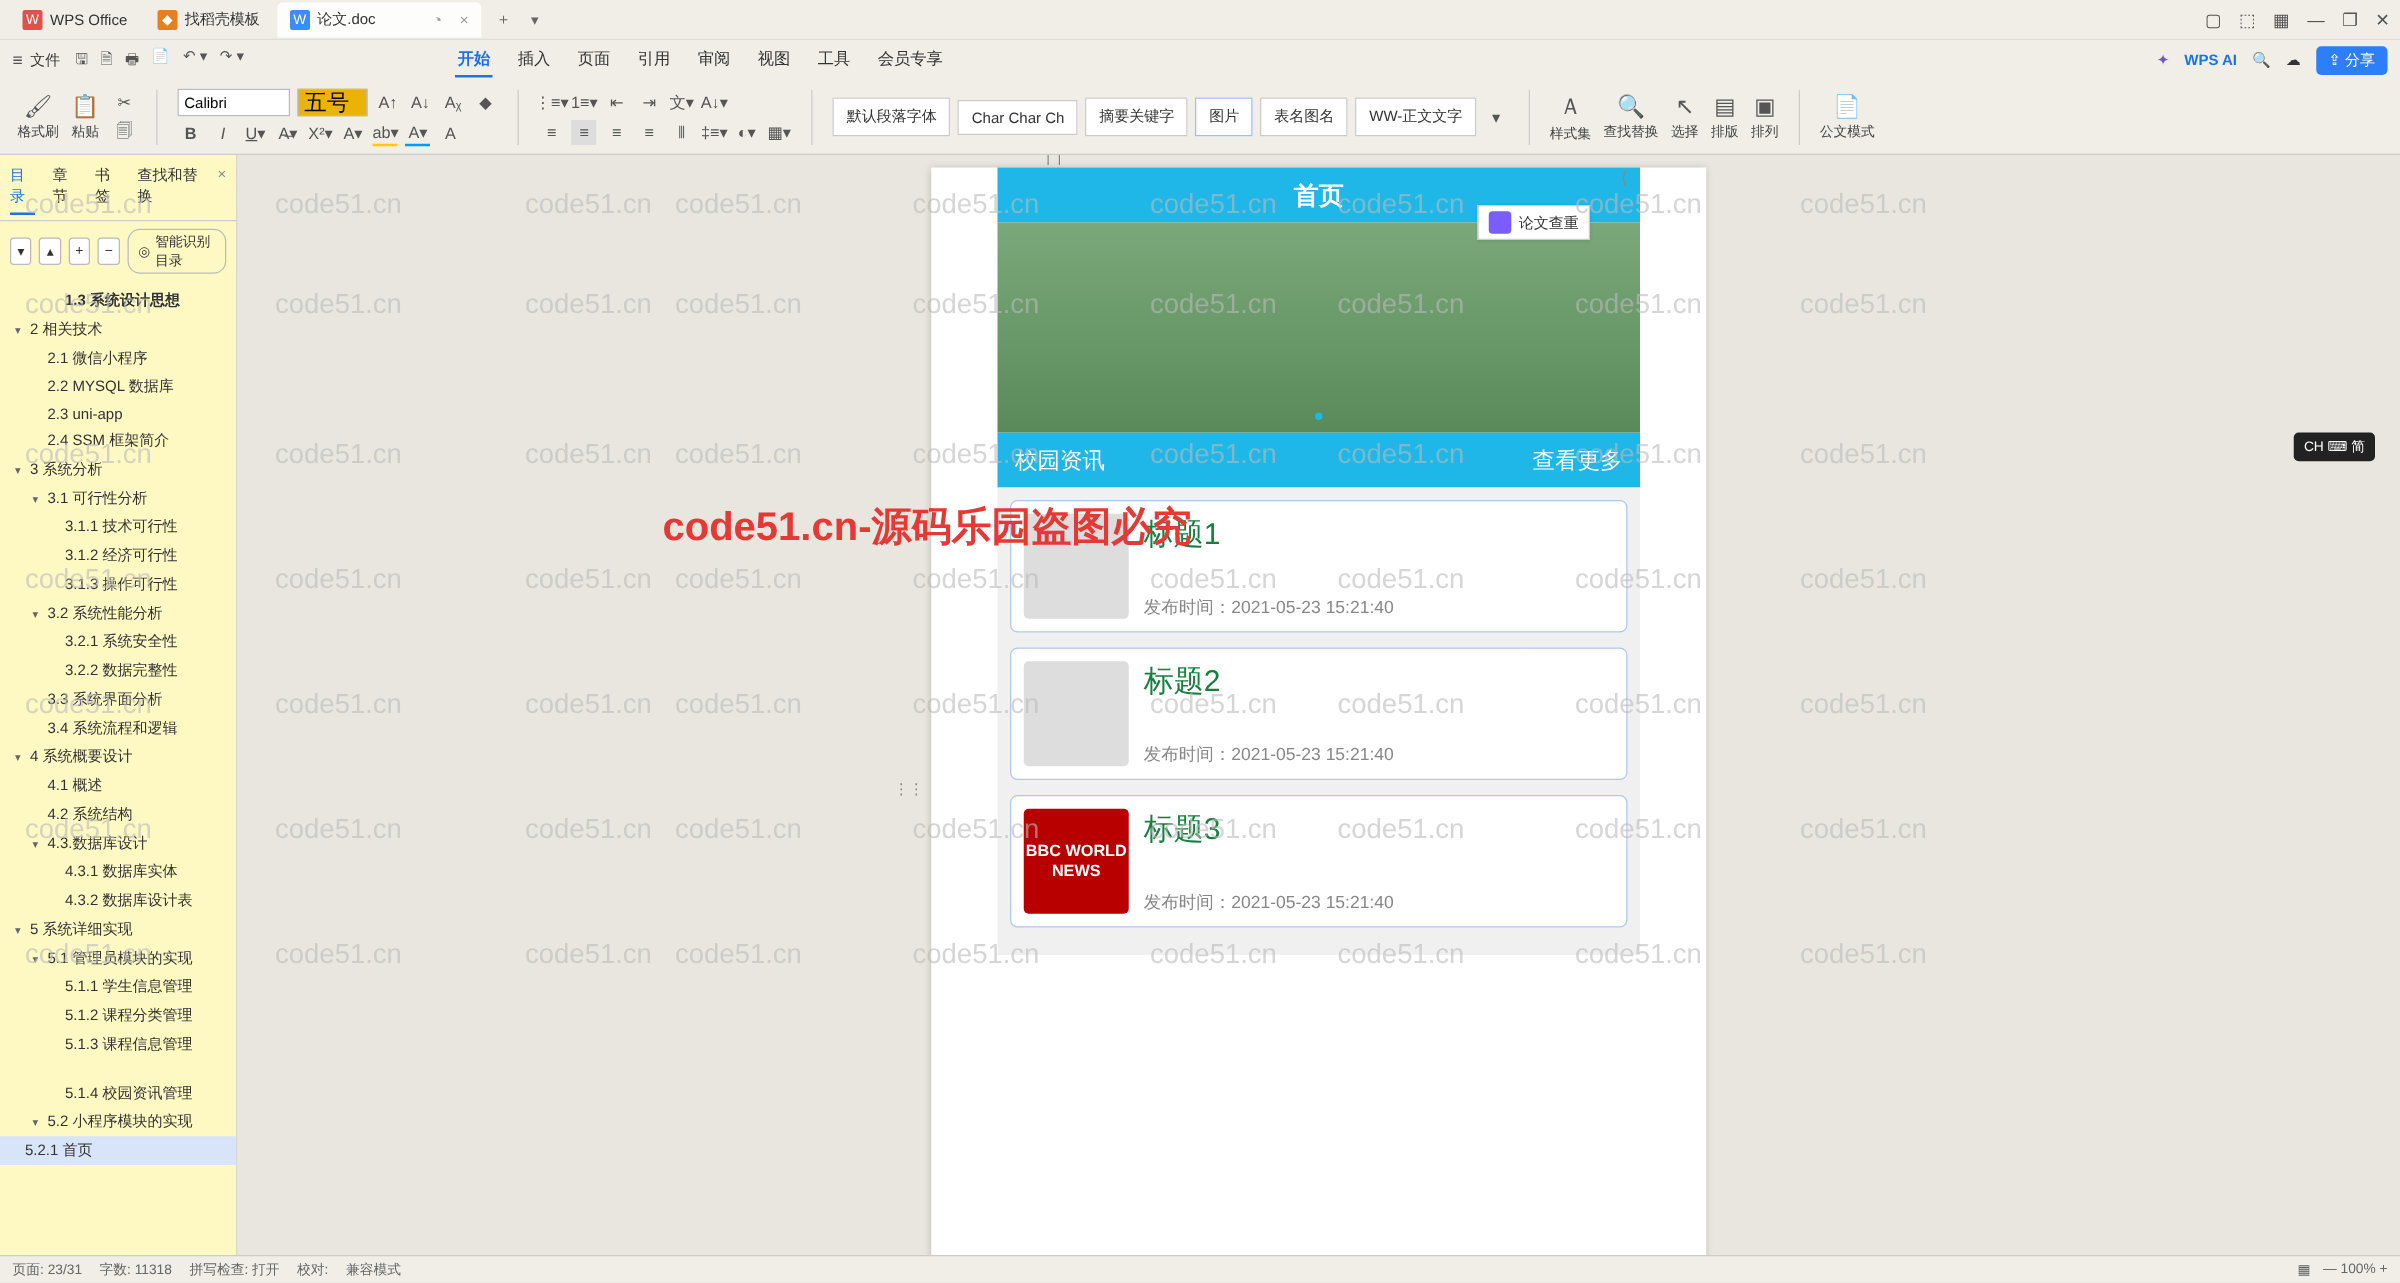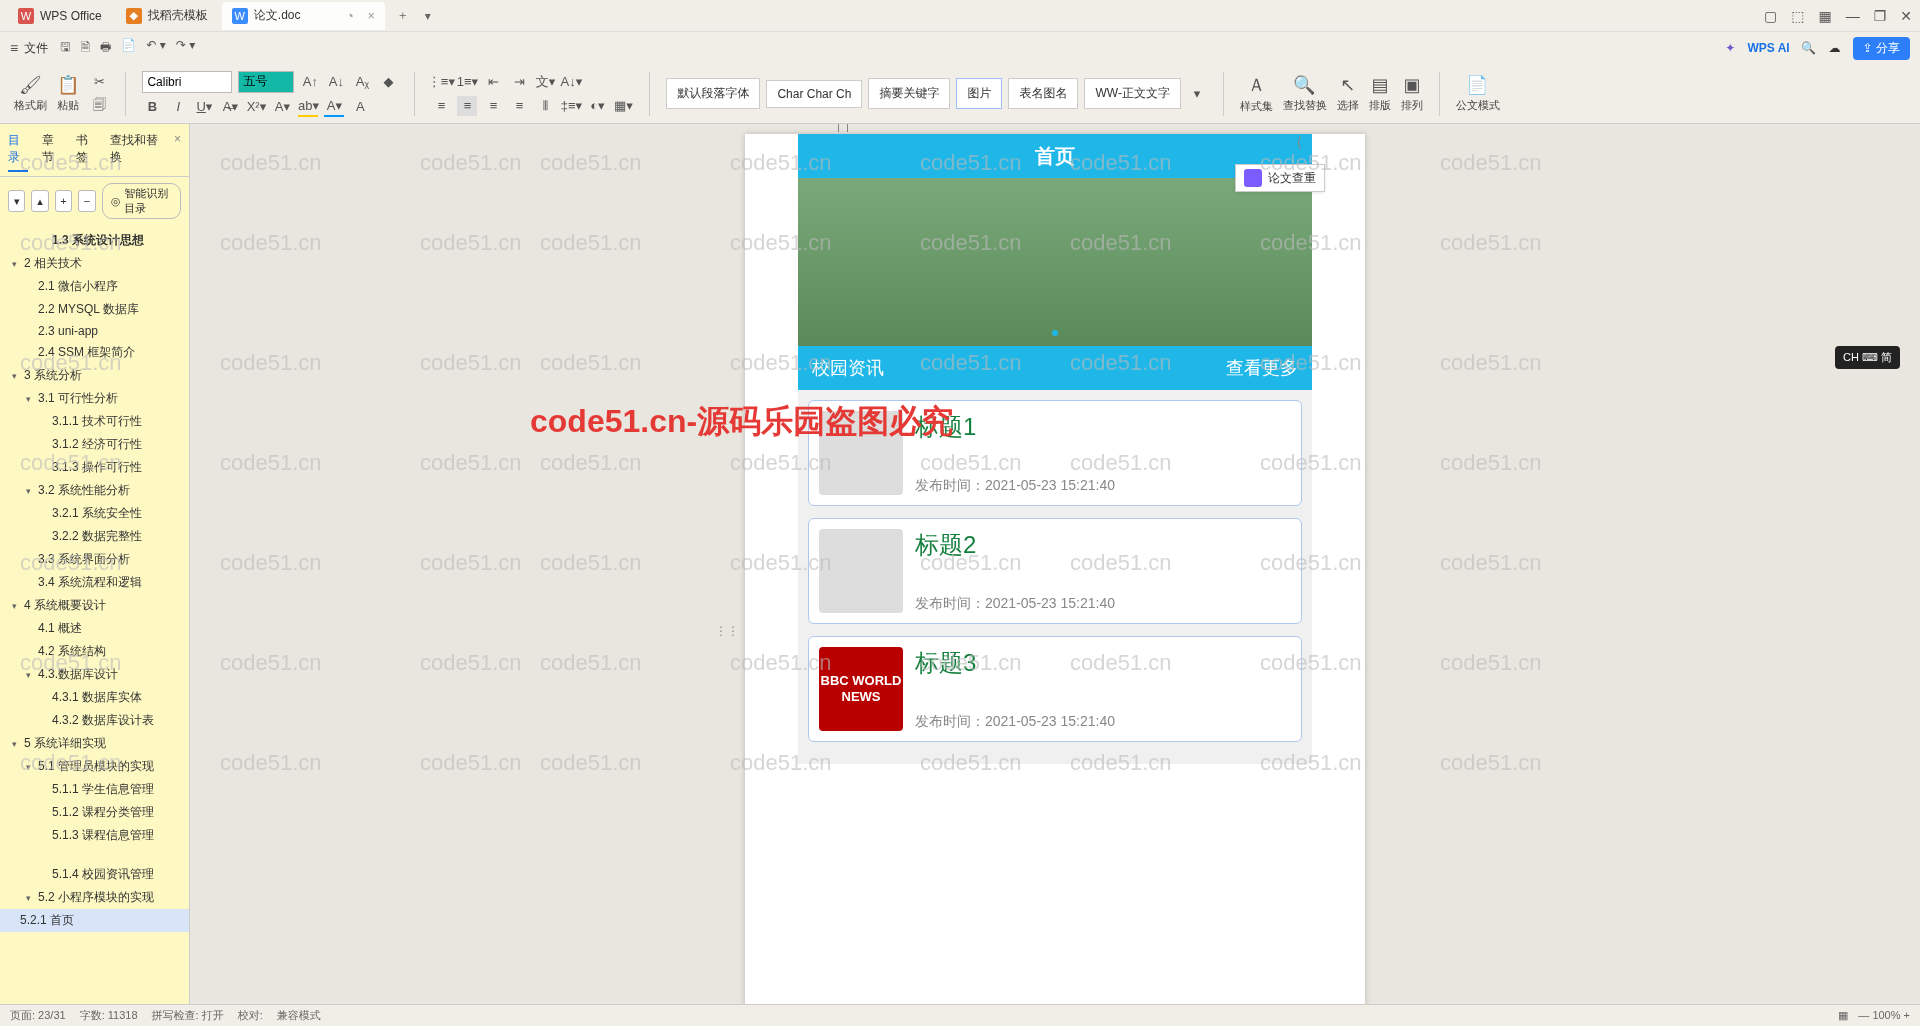--- a/index.html
+++ b/index.html
@@ -20,21 +20,21 @@
 .ribbon-tabs span{padding:4px 2px;cursor:pointer;}
 .ribbon-tabs .act{color:#1a73e8;border-bottom:2px solid #1a73e8;font-weight:bold;}
 .right-tools{margin-left:auto;display:flex;gap:12px;align-items:center;}
 .ai-label{color:#1a73e8;font-weight:bold;font-size:12px;}
 .share-btn{background:#2d7ff9;color:#fff;padding:3px 10px;border-radius:4px;font-size:12px;}
 .ribbon{height:60px;background:#f0eee7;border-bottom:1px solid #ccc;display:flex;align-items:center;padding:0 14px;gap:10px;}
 .rgroup{display:flex;flex-direction:column;align-items:center;gap:2px;font-size:11px;color:#444;}
 .rgroup .ic{font-size:18px;color:#555;}
 .rrow{display:flex;gap:6px;align-items:center;}
 .font-sel{width:90px;height:22px;border:1px solid #bbb;background:#fff;padding:0 4px;font-size:12px;}
-.size-sel{width:56px;height:22px;border:1px solid #bbb;background:#14b8a6;padding:0 4px;font-size:12px;}
+.size-sel{width:56px;height:22px;border:1px solid #bbb;background:#eab308;padding:0 4px;font-size:18px;}
 .tb{width:20px;height:20px;display:flex;align-items:center;justify-content:center;color:#555;font-size:13px;cursor:pointer;}
 .style-pill{padding:6px 10px;border:1px solid #ccc;background:#fff;font-size:12px;}
 .style-pill.sel{border:1px solid #a0beff;}
 .divider{width:1px;height:44px;background:#ccc;margin:0 6px;}
 .workspace{display:flex;height:calc(1026px - 32px - 32px - 60px - 22px);}
 .nav-pane{width:190px;background:#fef9c3;border-right:1px solid #ccc;display:flex;flex-direction:column;}
 .nav-tabs{display:flex;border-bottom:1px solid #ccc;padding:4px 8px;gap:14px;font-size:12px;}
 .nav-tabs span{padding:4px 0;cursor:pointer;}
 .nav-tabs .act{color:#1a73e8;border-bottom:2px solid #1a73e8;}
 .nav-tabs .cls{margin-left:auto;color:#888;}
@@ -103,20 +103,30 @@
   <span class="fileico">≡</span>
   <span>文件</span>
   <div class="qat">
     <span>🖫</span>
     <span>🗎</span>
     <span>🖶</span>
     <span>📄</span>
     <span>↶ ▾</span>
     <span>↷ ▾</span>
   </div>
+  <div class="ribbon-tabs">
+    <span class="act">开始</span>
+    <span>插入</span>
+    <span>页面</span>
+    <span>引用</span>
+    <span>审阅</span>
+    <span>视图</span>
+    <span>工具</span>
+    <span>会员专享</span>
+  </div>
   <div class="right-tools">
     <span style="color:#6a5acd">✦</span>
     <span class="ai-label">WPS AI</span>
     <span>🔍</span>
     <span>☁</span>
     <span class="share-btn">⇪ <span>分享</span></span>
   </div>
 </div>
 
 <div class="ribbon">
@@ -305,21 +315,21 @@
 WORLD
 NEWS</div>
               <div class="news-body">
                 <div class="news-title">标题3</div>
                 <div class="news-time">发布时间：2021-05-23 15:21:40</div>
               </div>
             </div>
           </div>
       </div>
     </div>
-    <div class="float-right" style="top:40px;right:595px;">
+    <div class="float-right" style="top:40px;right:648px;">
         <span class="ic"></span>
         <span>论文查重</span>
       </div>
     <div style="position:absolute;right:618px;top:10px;color:#888;font-size:14px;">⟨</div>
   </div>
 </div>
 
 <div class="statusbar">
   <span>页面: 23/31</span>
   <span>字数: 11318</span>

